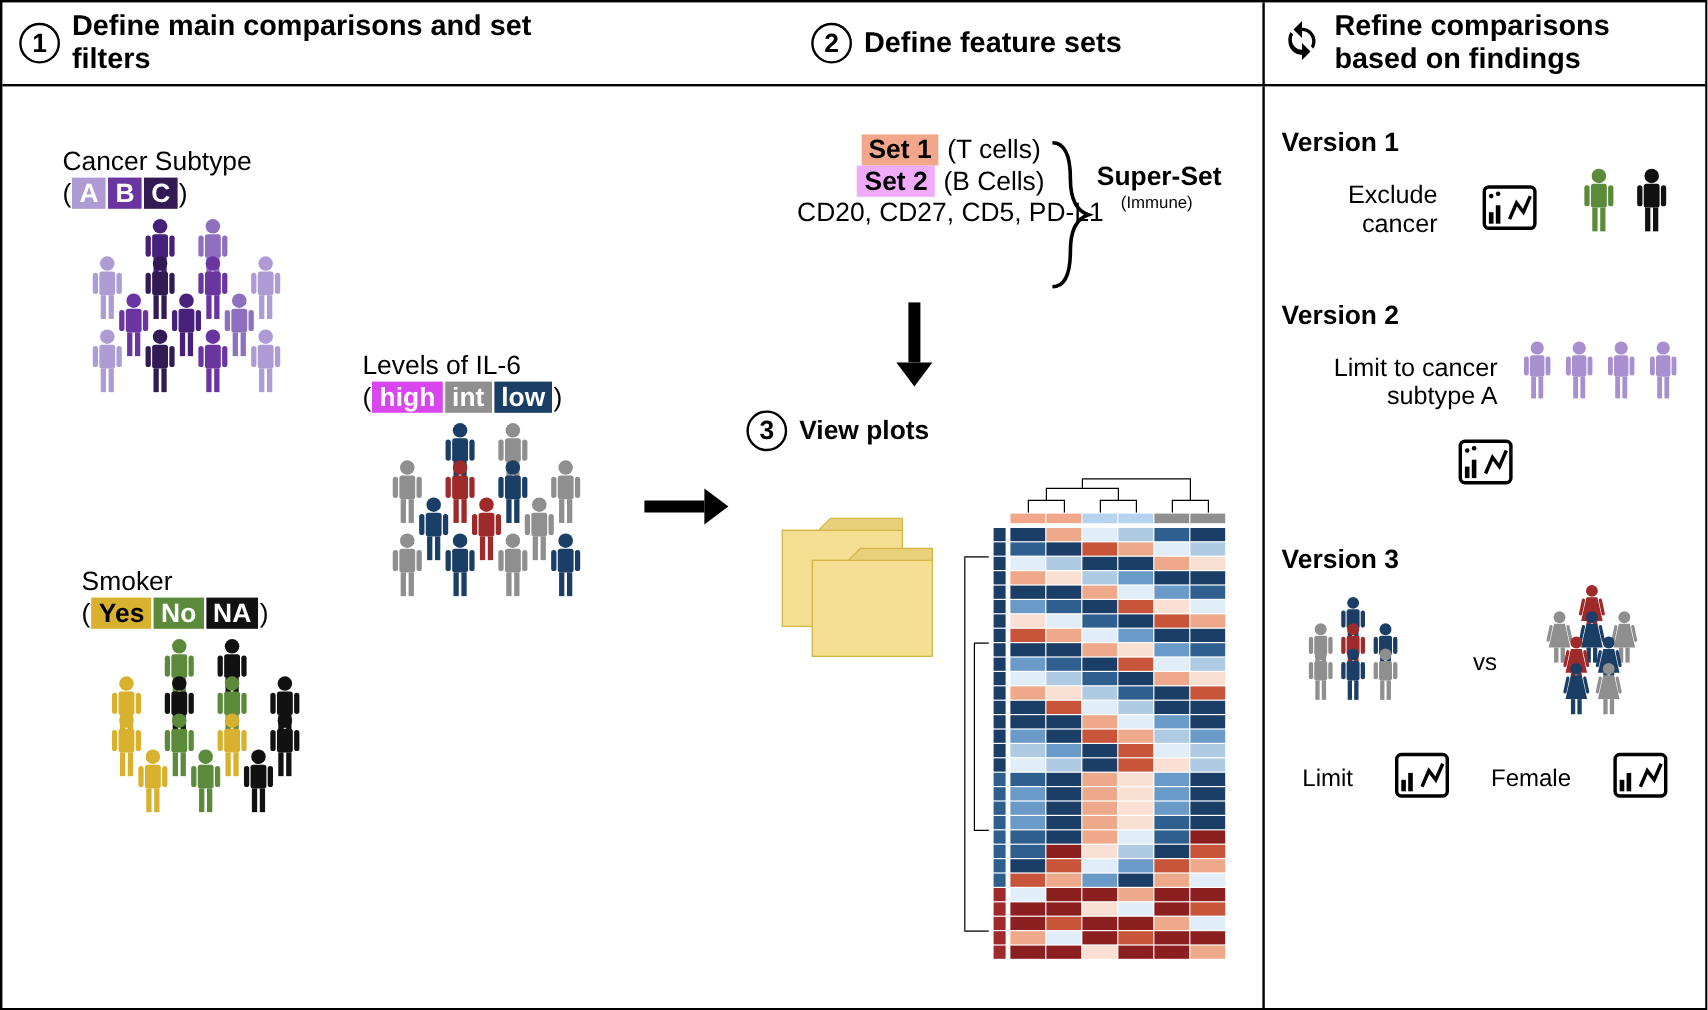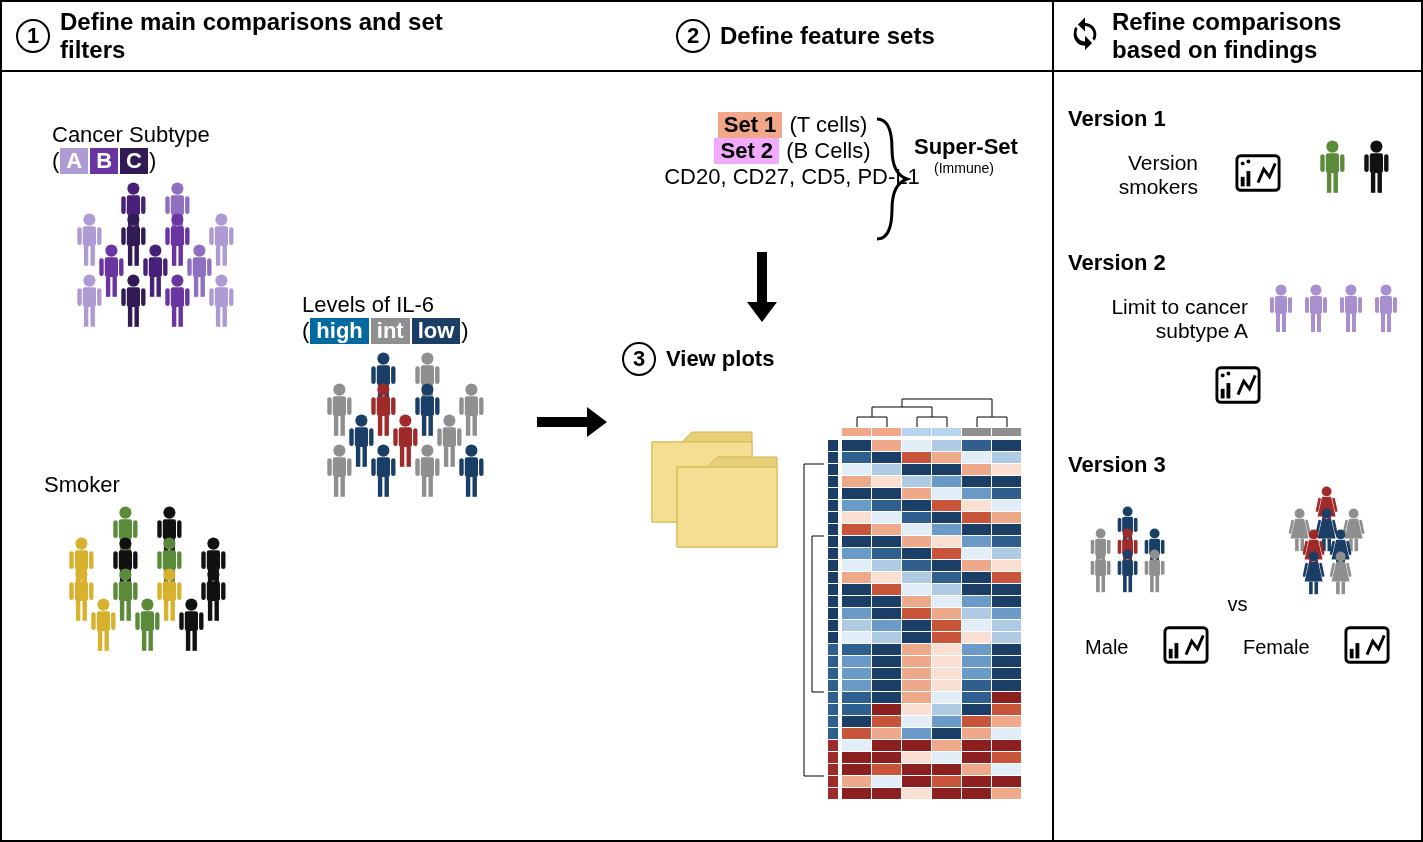--- a/index.html
+++ b/index.html
@@ -12,21 +12,21 @@
   .header .col3{flex:0 0 372px;border-left:2px solid #000}
   .circ{width:34px;height:34px;border:2px solid #000;border-radius:50%;display:inline-flex;align-items:center;justify-content:center;font-weight:700;font-size:22px;margin-right:10px}
   .body{flex:1;display:flex}
   .main{flex:0 0 1050px;position:relative}
   .side{flex:1;border-left:2px solid #000;position:relative;padding:14px}
   .lbl{font-size:22px;text-align:left}
   .blk{position:absolute}
   .tag{display:inline-block;color:#fff;font-weight:700;padding:0 6px;font-size:22px;margin:0 1px}
   .tagbl{color:#000}
   .t-a{background:#ae9bd4}.t-b{background:#6a35a0}.t-c{background:#321a54}
-  .t-hi{background:#0369a1}.t-int{background:#8f8f8f}.t-low{background:#1a3e66}
+  .t-hi{background:#d946ef}.t-int{background:#8f8f8f}.t-low{background:#1a3e66}
   .t-yes{background:#d8b12f}.t-no{background:#5a8a3a}.t-na{background:#111}
   .t-set1{background:#f3a78a;color:#000}.t-set2{background:#f0abfc;color:#000}
   .people{position:relative}
   .person{position:absolute}
   .ver{margin:20px 0 40px 0}
   .verh{font-weight:700;font-size:22px;margin-bottom:8px}
   .verrow{display:flex;align-items:center;justify-content:space-between}
   .icon-chart{width:46px;height:46px}
   svg{overflow:visible}
 </style>
@@ -271,22 +271,23 @@
                 <circle cx="14" cy="6" r="5.5" fill="#1a3e66"></circle>
                 <rect x="8" y="12" width="12" height="18" rx="2" fill="#1a3e66"></rect>
                 <rect x="3" y="13" width="4" height="16" rx="2" fill="#1a3e66"></rect>
                 <rect x="21" y="13" width="4" height="16" rx="2" fill="#1a3e66"></rect>
                 <rect x="9" y="30" width="4" height="18" fill="#1a3e66"></rect>
                 <rect x="15" y="30" width="4" height="18" fill="#1a3e66"></rect>
               </svg></div>
           </div>
       </div>
 
-      <div class="blk" style="left:42px;top:400px;width:220px">
+      <div class="blk" style="left:66px;top:400px;width:220px">
         <div class="lbl">Smoker</div>
+        <div class="lbl">(<span class="tag t-yes tagbl" style="color:#000">Yes</span><span class="tag t-no">No</span><span class="tag t-na">NA</span>)</div>
         <div id="smoker-people" class="people" style="height:160px;margin-top:8px">
             <div class="person" style="left: 66px; top: 0px;"><svg width="30.800000000000004" height="55.00000000000001" viewBox="0 0 28 50">
                 <circle cx="14" cy="6" r="5.5" fill="#5a8a3a"></circle>
                 <rect x="8" y="12" width="12" height="18" rx="2" fill="#5a8a3a"></rect>
                 <rect x="3" y="13" width="4" height="16" rx="2" fill="#5a8a3a"></rect>
                 <rect x="21" y="13" width="4" height="16" rx="2" fill="#5a8a3a"></rect>
                 <rect x="9" y="30" width="4" height="18" fill="#5a8a3a"></rect>
                 <rect x="15" y="30" width="4" height="18" fill="#5a8a3a"></rect>
               </svg></div>
             <div class="person" style="left: 110px; top: 0px;"><svg width="30.800000000000004" height="55.00000000000001" viewBox="0 0 28 50">
@@ -665,21 +666,21 @@
           </svg>
       </div>
 
     </div>
 
     <div class="side">
 
       <div class="ver">
         <div class="verh">Version 1</div>
         <div class="verrow">
-          <span style="font-size:21px;max-width:130px;display:inline-block;text-align:right">Version smokers</span>
+          <span style="font-size:21px;max-width:130px;display:inline-block;text-align:right">Exclude cancer</span>
           <span><svg class="icon-chart" viewBox="0 0 24 24">
                 <rect x="1" y="3" width="22" height="18" rx="2" fill="none" stroke="#000" stroke-width="1.5"></rect>
                 <rect x="3" y="14" width="2" height="5" fill="#000"></rect>
                 <rect x="6" y="11" width="2" height="8" fill="#000"></rect>
                 <path d="M12 17 L15 10 L18 14 L21 7" fill="none" stroke="#000" stroke-width="1.5"></path>
                 <circle cx="4" cy="7" r="1" fill="#000"></circle>
                 <circle cx="7" cy="6" r="1" fill="#000"></circle>
               </svg></span>
           <span id="v1-people" style="position:relative;width:90px;height:70px;display:inline-block">
               <div class="person" style="left: 0px; top: 0px;"><svg width="30.800000000000004" height="55.00000000000001" viewBox="0 0 28 50">
@@ -746,21 +747,21 @@
               <rect x="3" y="14" width="2" height="5" fill="#000"></rect>
               <rect x="6" y="11" width="2" height="8" fill="#000"></rect>
               <path d="M12 17 L15 10 L18 14 L21 7" fill="none" stroke="#000" stroke-width="1.5"></path>
               <circle cx="4" cy="7" r="1" fill="#000"></circle>
               <circle cx="7" cy="6" r="1" fill="#000"></circle>
             </svg></div>
       </div>
 
       <div class="ver">
         <div class="verh">Version 3</div>
-        <div style="display:flex;align-items:flex-end;justify-content:space-around">
+        <div style="display:flex;align-items:center;justify-content:space-around">
           <span id="v3-male" style="position:relative;width:100px;height:110px;display:inline-block">
               <div class="person" style="left: 27px; top: 0px;"><svg width="25.2" height="45" viewBox="0 0 28 50">
                   <circle cx="14" cy="6" r="5.5" fill="#1a3e66"></circle>
                   <rect x="8" y="12" width="12" height="18" rx="2" fill="#1a3e66"></rect>
                   <rect x="3" y="13" width="4" height="16" rx="2" fill="#1a3e66"></rect>
                   <rect x="21" y="13" width="4" height="16" rx="2" fill="#1a3e66"></rect>
                   <rect x="9" y="30" width="4" height="18" fill="#1a3e66"></rect>
                   <rect x="15" y="30" width="4" height="18" fill="#1a3e66"></rect>
                 </svg></div>
               <div class="person" style="left: 0px; top: 21.6px;"><svg width="25.2" height="45" viewBox="0 0 28 50">
@@ -874,21 +875,21 @@
                   <circle cx="14" cy="6" r="5.5" fill="#8f8f8f"></circle>
                   <path d="M9 12 L19 12 L24 34 L4 34 Z" fill="#8f8f8f"></path>
                   <rect x="9" y="34" width="4" height="14" fill="#8f8f8f"></rect>
                   <rect x="15" y="34" width="4" height="14" fill="#8f8f8f"></rect>
                   <rect x="5" y="13" width="3" height="16" rx="1.5" fill="#8f8f8f" transform="rotate(12 6 13)"></rect>
                   <rect x="20" y="13" width="3" height="16" rx="1.5" fill="#8f8f8f" transform="rotate(-12 22 13)"></rect>
                 </svg></div>
             </span>
         </div>
         <div style="display:flex;justify-content:space-around;align-items:center;margin-top:6px;font-size:20px">
-          <span>Male</span>
+          <span>Limit</span>
           <span><svg class="icon-chart" viewBox="0 0 24 24">
                 <rect x="1" y="3" width="22" height="18" rx="2" fill="none" stroke="#000" stroke-width="1.5"></rect>
                 <rect x="3" y="14" width="2" height="5" fill="#000"></rect>
                 <rect x="6" y="11" width="2" height="8" fill="#000"></rect>
                 <path d="M12 17 L15 10 L18 14 L21 7" fill="none" stroke="#000" stroke-width="1.5"></path>
               </svg></span>
           <span>Female</span>
           <span><svg class="icon-chart" viewBox="0 0 24 24">
                 <rect x="1" y="3" width="22" height="18" rx="2" fill="none" stroke="#000" stroke-width="1.5"></rect>
                 <rect x="3" y="14" width="2" height="5" fill="#000"></rect>

